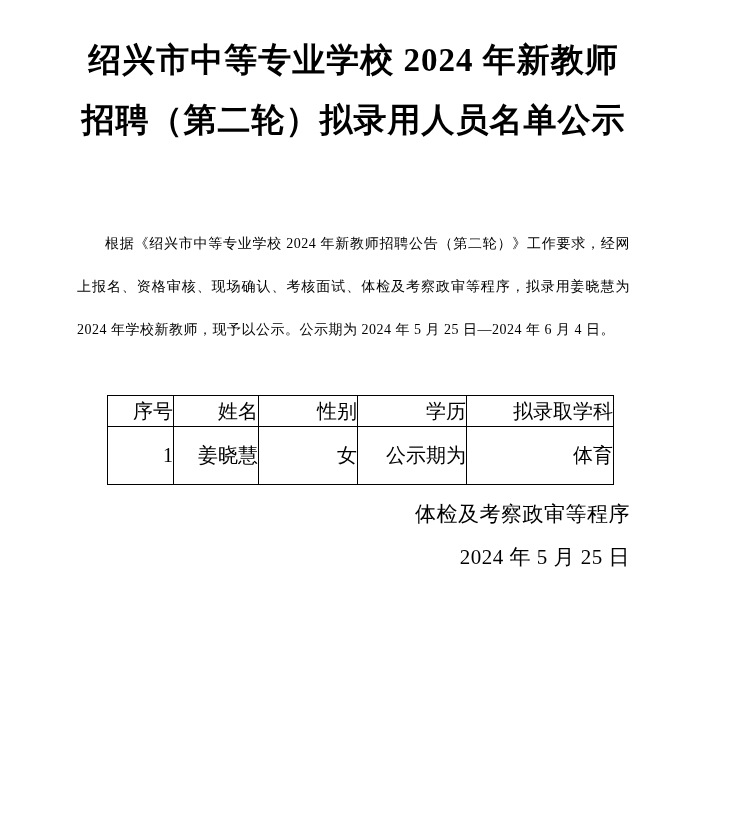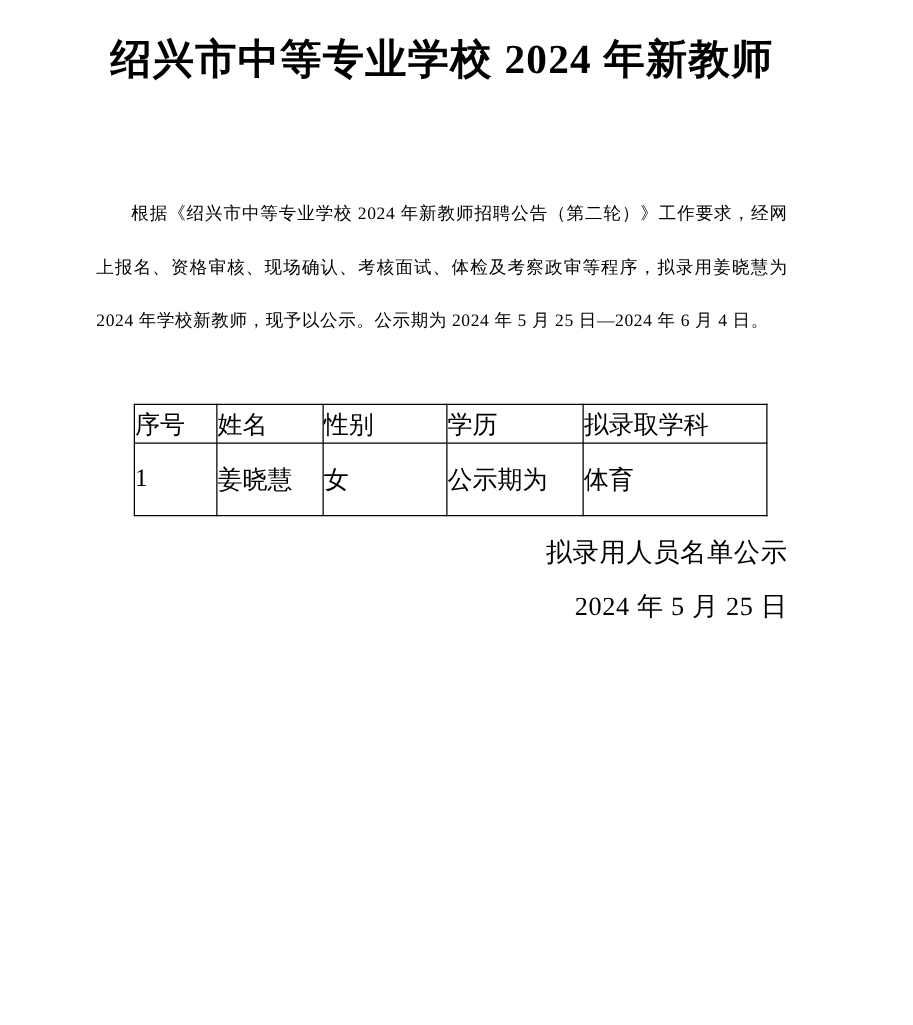--- a/index.html
+++ b/index.html
@@ -5,21 +5,21 @@
   * { box-sizing: border-box; }
   html, body {
     margin: 0;
     padding: 0;
     background: #ffffff;
   }
   .page {
     position: relative;
     width: 730px;
     height: 696px;
-    margin: 4px auto;
+    margin: 16px auto;
     background: #ffffff;
     color: #000000;
     font-family: "Liberation Serif", "DejaVu Serif", serif;
     overflow: hidden;
   }
   .content {
     padding: 14px 100px 0 77px; 
   }
   .doc-title {
     margin: 0;
@@ -47,21 +47,21 @@
     margin: 44px 0 0 30px;
     border-collapse: collapse;
     table-layout: fixed;
     width: 506px;
     font-size: 20px;
   }
   .roster-table th,
   .roster-table td {
     border: 1.5px solid #000000;
     font-weight: normal;
-    text-align: left;
+    text-align: right;
     vertical-align: middle;
     padding: 0;
     overflow: hidden;
   }
   .roster-table thead th { height: 31px; }
   .roster-table tbody td { height: 58px; }
   .col-serial    { width: 66px; }
   .col-name      { width: 85px; }
   .col-gender    { width: 99px; }
   .col-education { width: 109px; }
@@ -76,20 +76,21 @@
   .signature-block div { white-space: nowrap; }
 </style>
 </head>
 <body>
 
 <div class="page">
   <div class="content">
 
     <h1 class="doc-title">
       <span class="title-line">绍兴市中等专业学校 2024 年新教师</span>
+      <span class="title-line">招聘（第二轮）拟录用人员名单公示</span>
     </h1>
 
     <p class="body-para para-intro">根据《绍兴市中等专业学校 2024 年新教师招聘公告（第二轮）》工作要求，经网上报名、资格审核、现场确认、考核面试、体检及考察政审等程序，拟录用姜晓慧为 2024 年学校新教师，现予以公示。公示期为 2024 年 5 月 25 日—2024 年 6 月 4 日。</p>
 
     <table class="roster-table">
       <colgroup>
         <col class="col-serial">
         <col class="col-name">
         <col class="col-gender">
         <col class="col-education">
@@ -110,18 +111,18 @@
           <td>姜晓慧</td>
           <td>女</td>
           <td>公示期为</td>
           <td>体育</td>
         </tr>
       </tbody>
     </table>
 
 
     <div class="signature-block">
-      <div>拟录用人员名单公示</div>
+      <div>体检及考察政审等程序</div>
       <div>2024 年 5 月 25 日</div>
     </div>
 
   </div>
 </div>
 
 </body></html>

